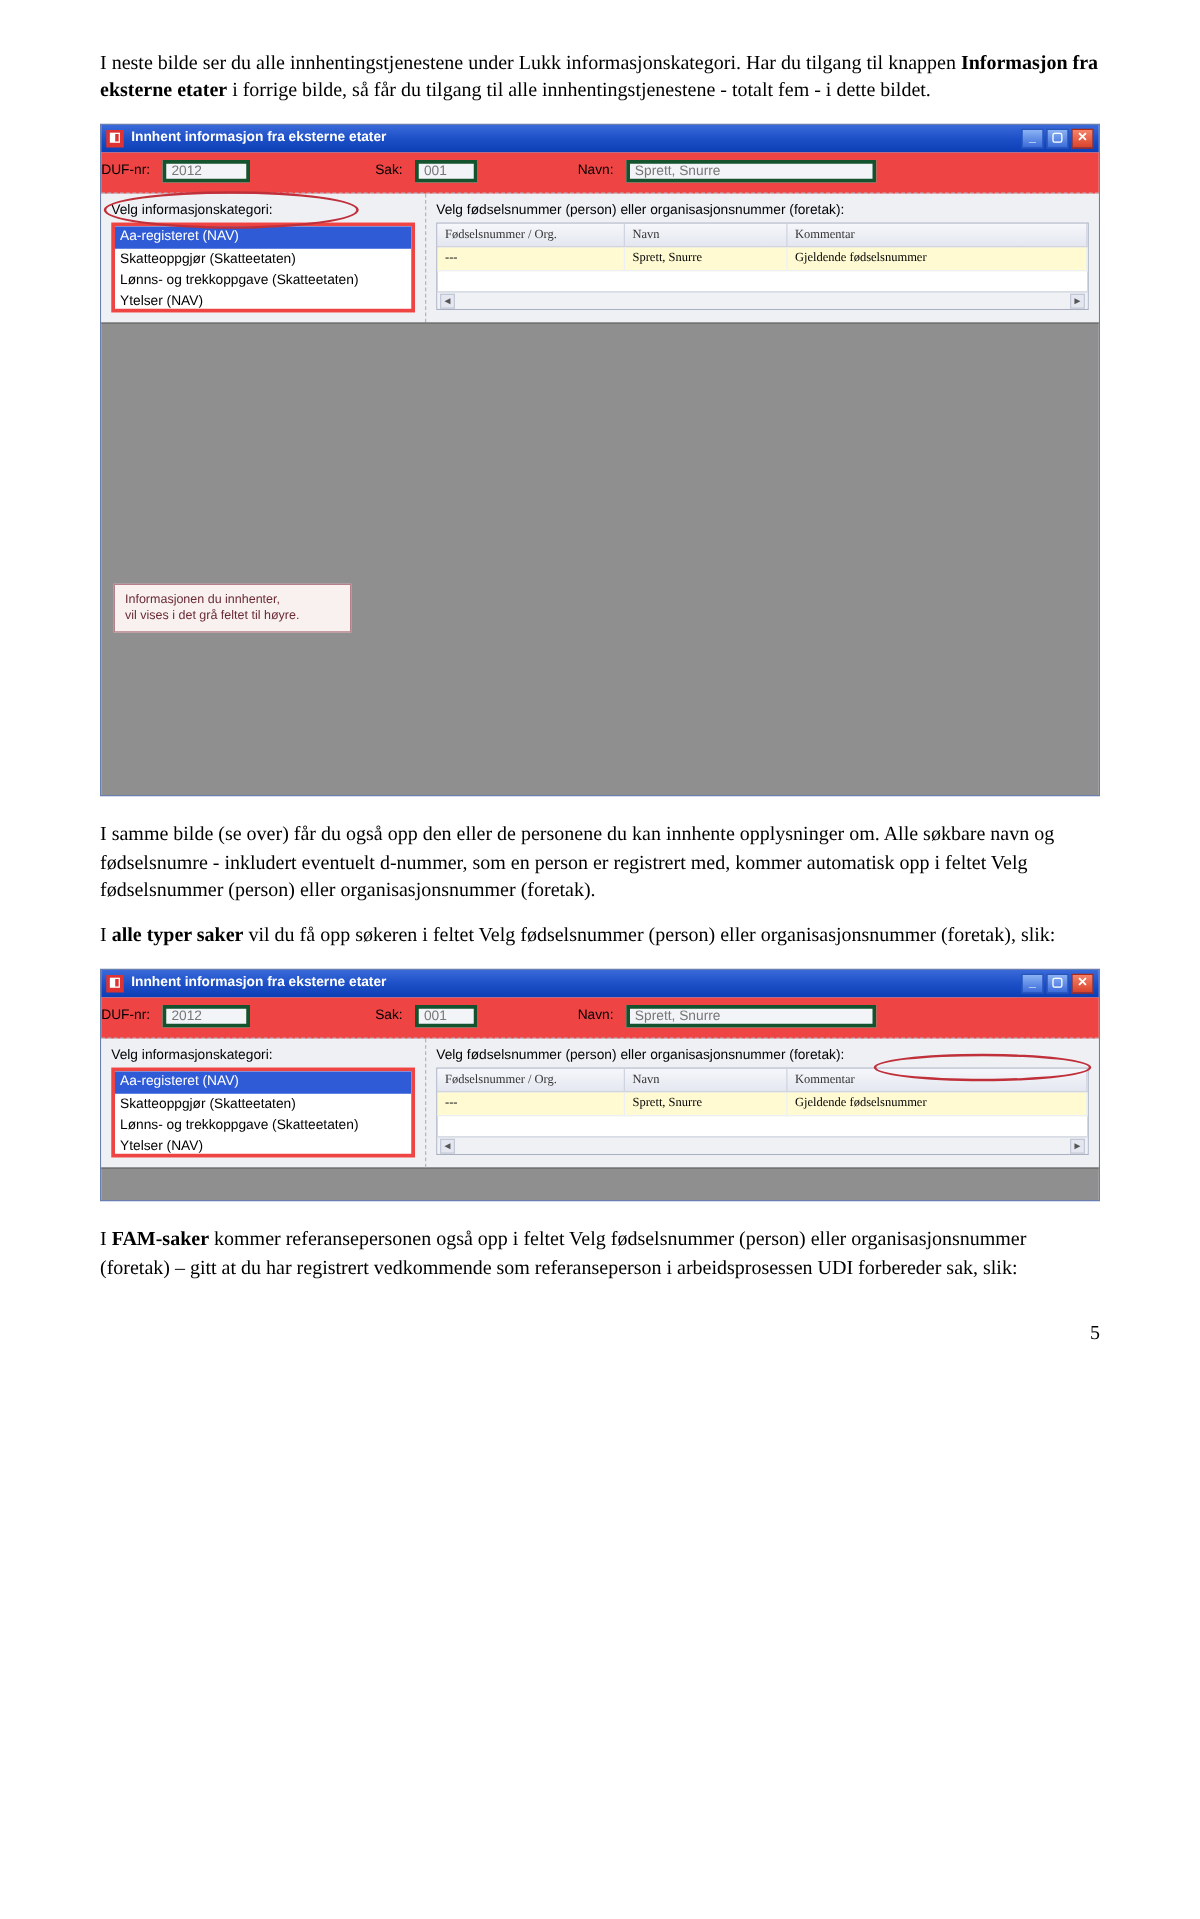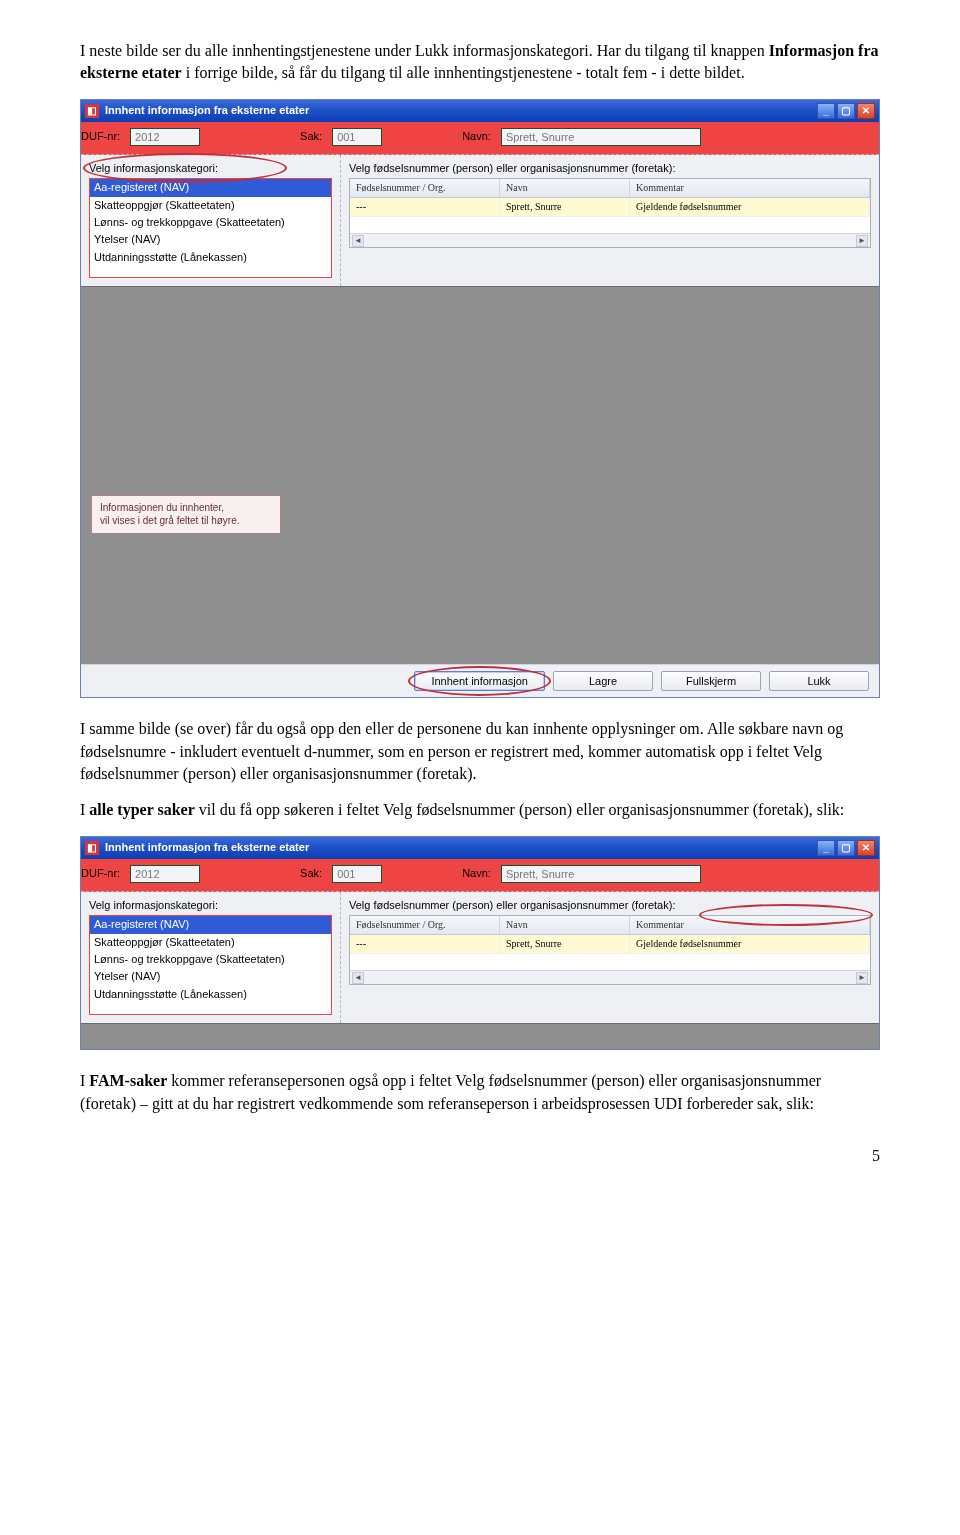--- a/index.html
+++ b/index.html
@@ -52,41 +52,41 @@
   .toprow {
     display: flex;
     align-items: center;
     padding: 6px 10px 8px 0;
     gap: 10px;
     background: #ef4444;
     border-bottom: 1px dashed #b0b6c2;
   }
   .toprow label { color: #000; }
   .toprow input[type=text] {
-    border: 1px solid #14532d;
+    border: 3px solid #14532d;
     background: #f3f4f7;
     height: 18px;
     padding: 0 4px;
     font-size: 11px;
     color: #777;
   }
   .app-body {
     display: flex;
     background: #eef0f4;
   }
   .leftcol {
     width: 260px;
     padding: 6px 8px 8px 8px;
     border-right: 1px dashed #b0b6c2;
   }
   .leftcol .lbl { margin-bottom: 2px; }
   .listbox {
-    border: 1px solid #ef4444;
+    border: 3px solid #ef4444;
     background: #fff;
-    height: 100px;
+    height: 72px;
     overflow: hidden;
   }
   .listbox .li {
     padding: 1px 4px;
     white-space: nowrap;
   }
   .listbox .li.selected {
     background: #2f5bd7;
     color: #fff;
   }
@@ -282,28 +282,20 @@
     </div>
   </div>
 
   <div class="grayblock tall">
     <div class="infonote">
       <div>Informasjonen du innhenter,</div>
       <div>vil vises i det grå feltet til høyre.</div>
     </div>
   </div>
 
-  <div class="footerbar">
-    <span class="oval-wrap">
-      <button class="primary">Innhent informasjon</button>
-    </span>
-    <button>Lagre</button>
-    <button>Fullskjerm</button>
-    <button>Lukk</button>
-  </div>
 </div>
 
 <p class="para">I samme bilde (se over) får du også opp den eller de personene du kan innhente opplysninger om. Alle søkbare navn og fødselsnumre - inkludert eventuelt d-nummer, som en person er registrert med, kommer automatisk opp i feltet Velg fødselsnummer (person) eller organisasjonsnummer (foretak).</p>
 
 <p class="para">
   <span>I </span>
   <span class="bold">alle typer saker</span>
   <span> vil du få opp søkeren i feltet Velg fødselsnummer (person) eller organisasjonsnummer (foretak), slik:</span>
 </p>
 

